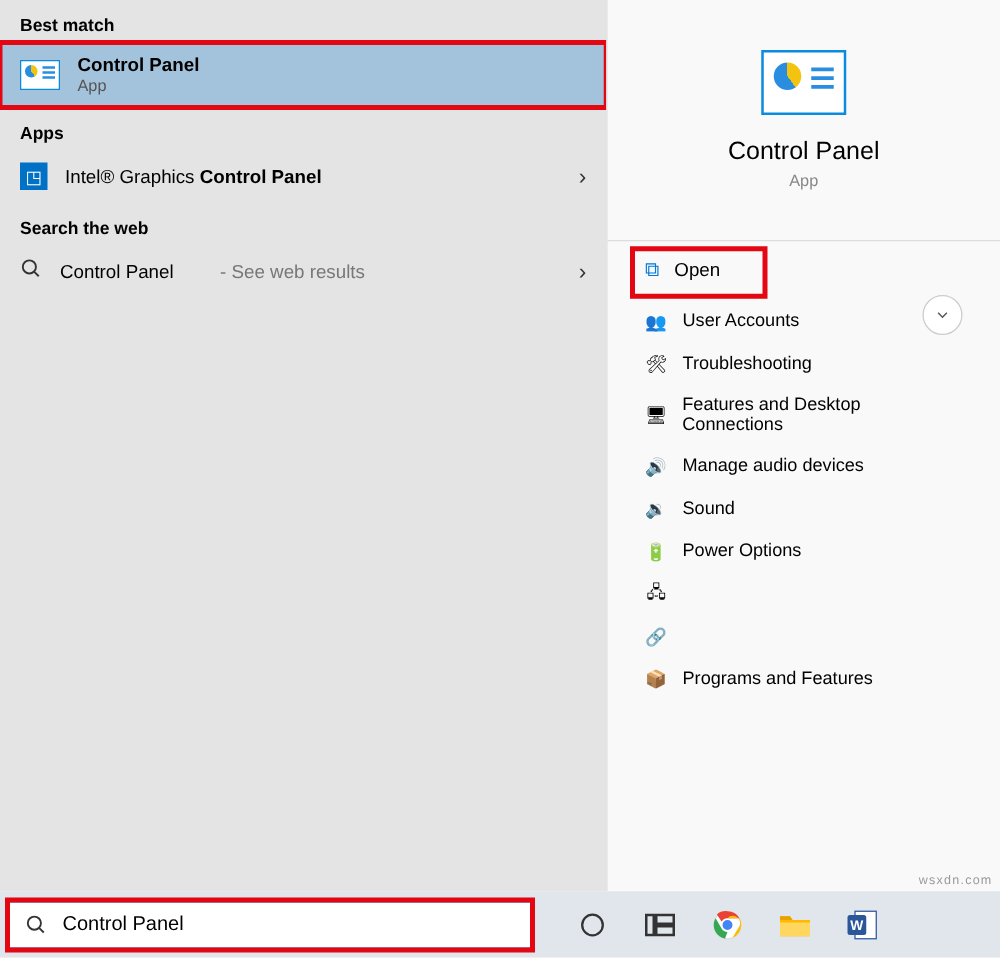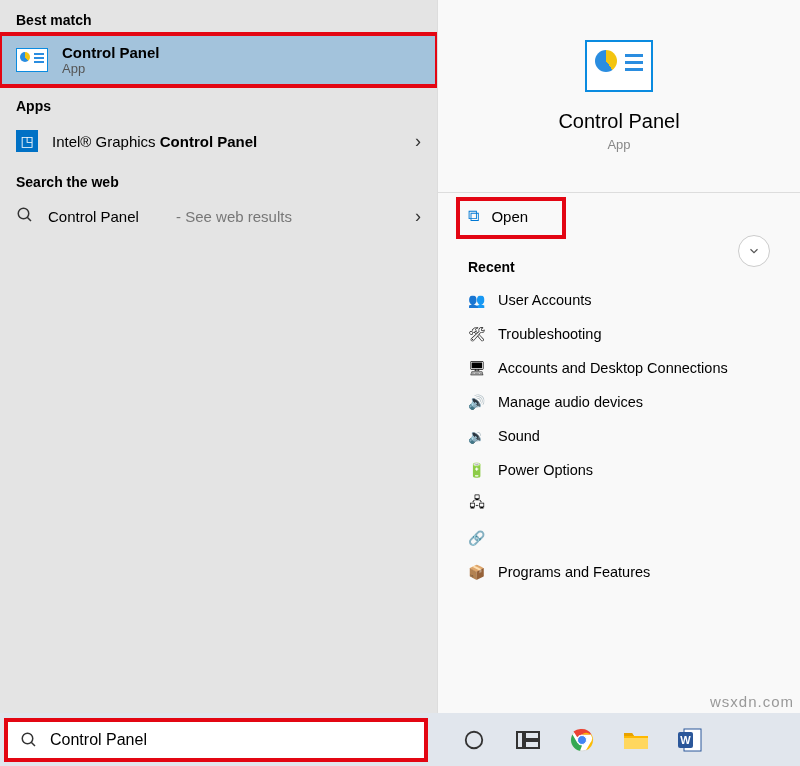--- a/index.html
+++ b/index.html
@@ -1,18 +1,18 @@
 <!DOCTYPE html>
 <html><head>
 <meta charset="utf-8">
 <style>
   * { box-sizing: border-box; font-family: "Segoe UI", Arial, sans-serif; }
   body { margin: 0; width: 800px; height: 766px; background: #fff; overflow: hidden; position: relative; }
   .panel { display: flex; height: 713px; }
-  .left { width: 437px; background: #e4e4e4; }
+  .left { width: 485px; background: #e4e4e4; }
   .right { flex: 1; background: #f9f9f9; border-left: 1px solid #ddd; }
   
   .section-label { font-weight: 600; font-size: 14px; padding: 12px 16px 6px; color: #000; }
   
   .best-match { background: #a3c3dc; display: flex; align-items: center; padding: 10px 16px; gap: 14px; }
   .bm-icon { width: 32px; height: 24px; background: #fff; border: 1px solid #0a8be0; position: relative; }
   .bm-icon::before { content:""; position:absolute; left:3px; top:3px; width:10px; height:10px; border-radius:50%; background: conic-gradient(#f3c40f 0 40%, #2a8de0 40% 100%); }
   .bm-icon::after { content:""; position:absolute; right:3px; top:4px; width:10px; height:2px; background:#2a8de0; box-shadow:0 4px 0 #2a8de0, 0 8px 0 #2a8de0; }
   .bm-text { display:flex; flex-direction:column; }
   .bm-title { font-weight:700; font-size:15px; }
@@ -47,21 +47,21 @@
   .search-box { display:flex; align-items:center; gap:10px; padding:0 12px; height:40px; width:420px; margin:6px 0 6px 6px; background:#fff; border:2px solid #0078d4; }
   .search-box svg { width:18px; height:18px; }
   .search-box input { border:none; outline:none; font-size:16px; flex:1; }
   
   .tb-icons { display:flex; gap:18px; margin-left:30px; align-items:center; }
   .tb-btn { width:36px; height:36px; display:flex; align-items:center; justify-content:center; cursor:pointer; font-size:20px; }
   
   .hl-red { outline:4px solid #e30613; outline-offset:-2px; }
   .hl-red-tight { border:4px solid #e30613; }
   
-  .watermark { position:absolute; right:6px; bottom:56px; font-size:15px; color:#999; letter-spacing:1px; }
+  .watermark { position:absolute; right:6px; bottom:56px; font-size:10px; color:#999; letter-spacing:1px; }
 </style>
 </head>
 <body>
 
 <div class="panel">
   <div class="left">
     <div class="section-label">Best match</div>
 
     <div class="best-match hl-red">
       <div class="bm-icon"></div>
@@ -106,32 +106,31 @@
         <span class="open-icon">⧉</span>
         <span>Open</span>
       </div>
       <div class="expand-btn">
         <svg width="14" height="14" viewBox="0 0 24 24" fill="none" stroke="#555" stroke-width="2">
             <polyline points="6 9 12 15 18 9"></polyline>
           </svg>
       </div>
     </div>
 
-    <div class="recent-label">Recent</div>
     <div class="recent-item">
         <span class="ri-icon">👥</span>
         <span>User Accounts</span>
       </div>
     <div class="recent-item">
         <span class="ri-icon">🛠</span>
         <span>Troubleshooting</span>
       </div>
     <div class="recent-item">
         <span class="ri-icon">🖥</span>
-        <span>Accounts and Desktop Connections</span>
+        <span>Features and Desktop Connections</span>
       </div>
     <div class="recent-item">
         <span class="ri-icon">🔊</span>
         <span>Manage audio devices</span>
       </div>
     <div class="recent-item">
         <span class="ri-icon">🔉</span>
         <span>Sound</span>
       </div>
     <div class="recent-item">

